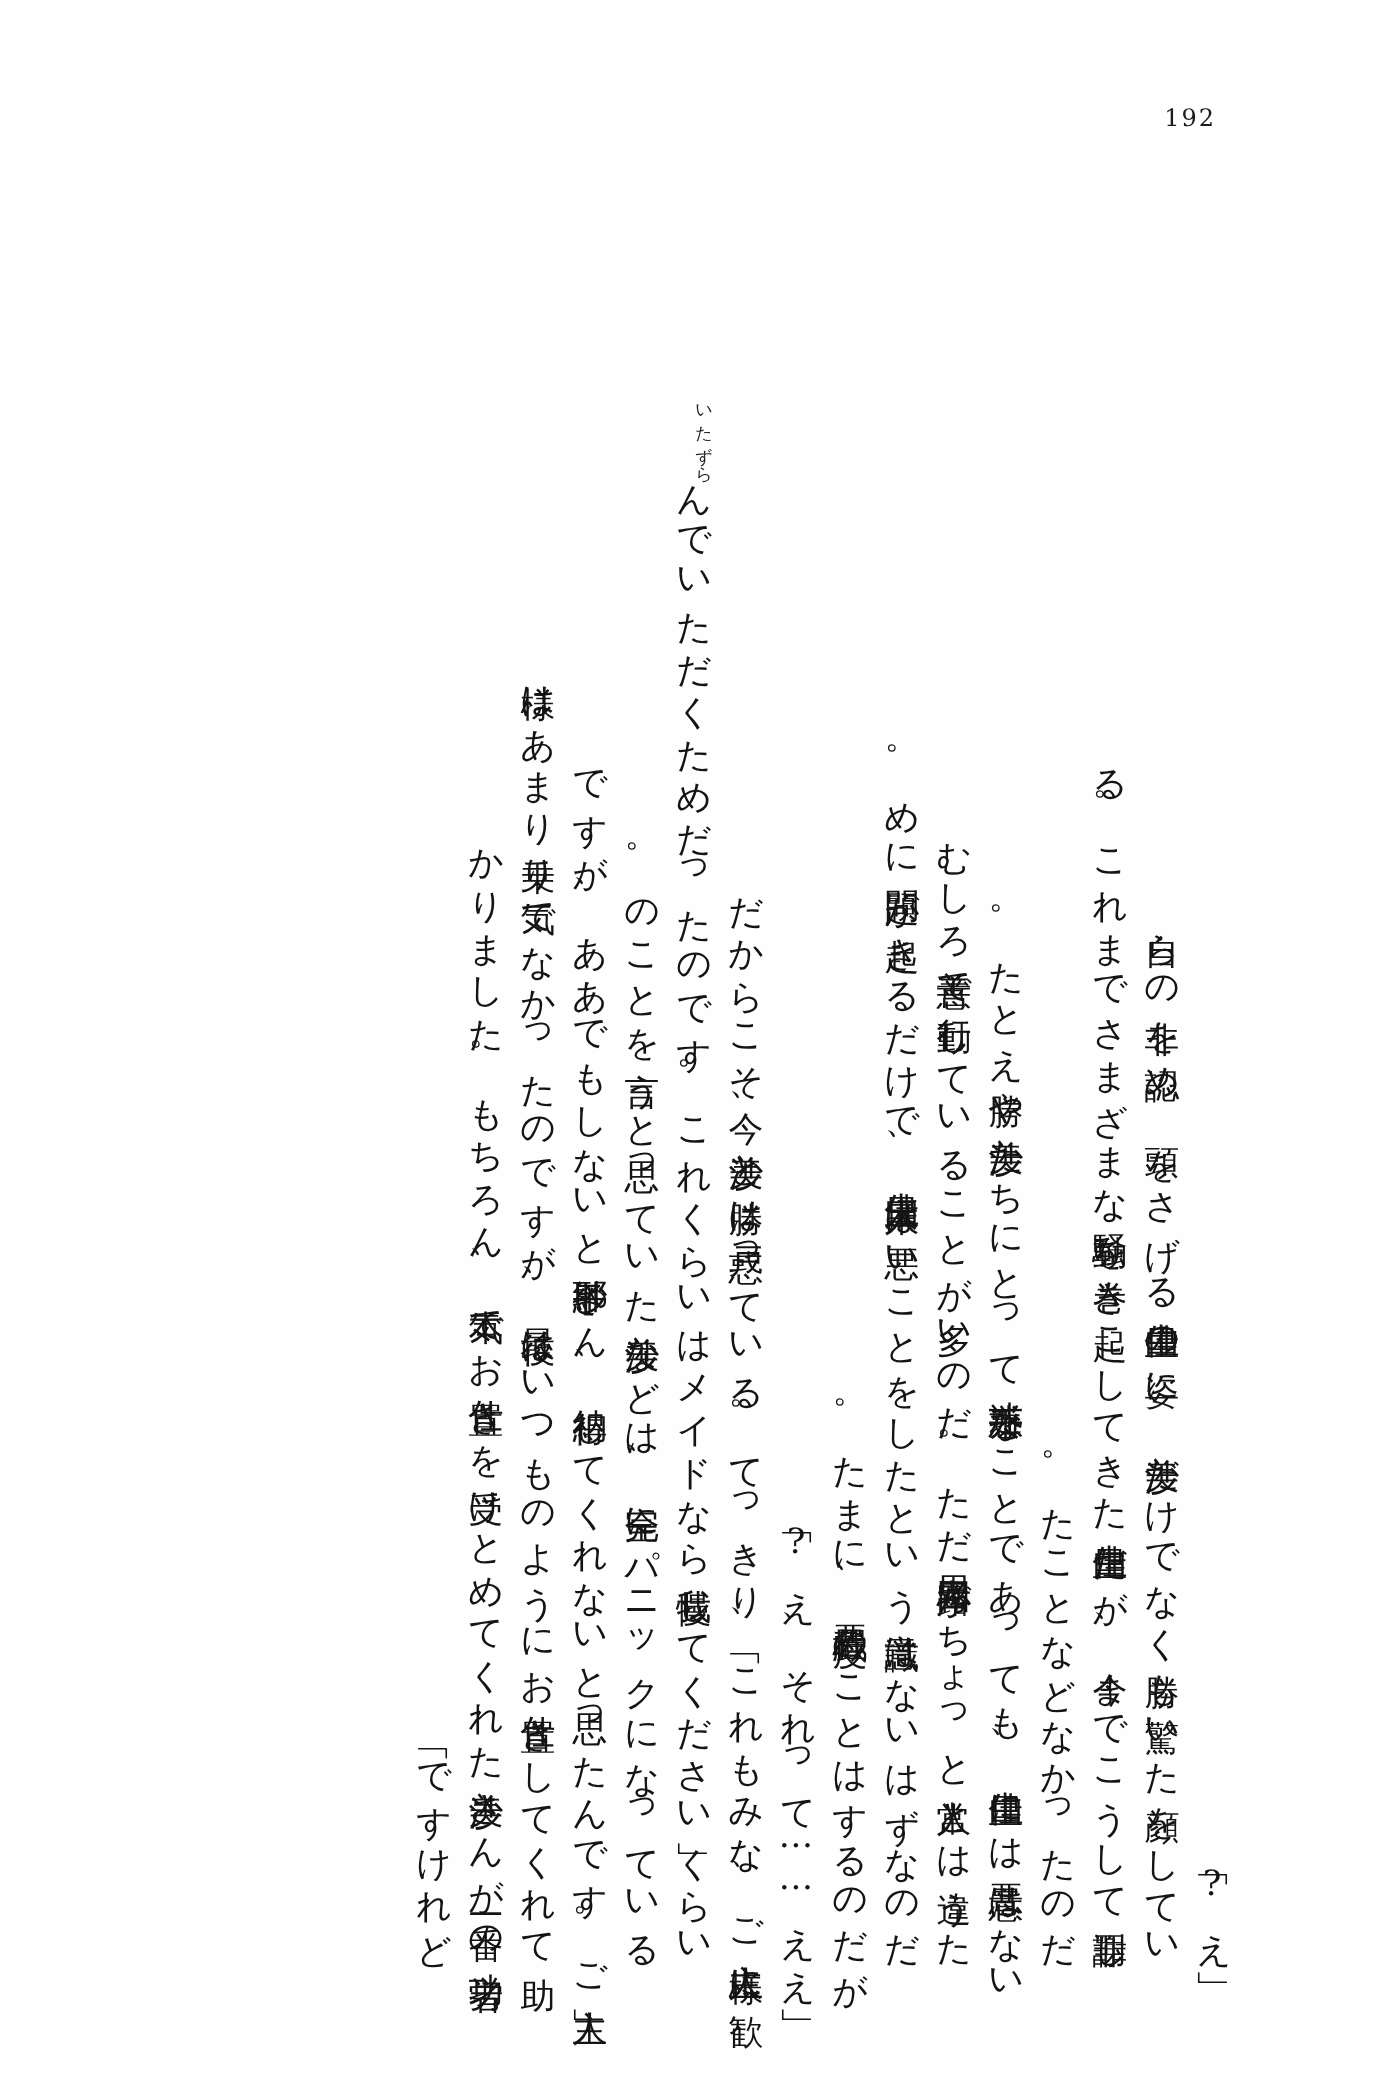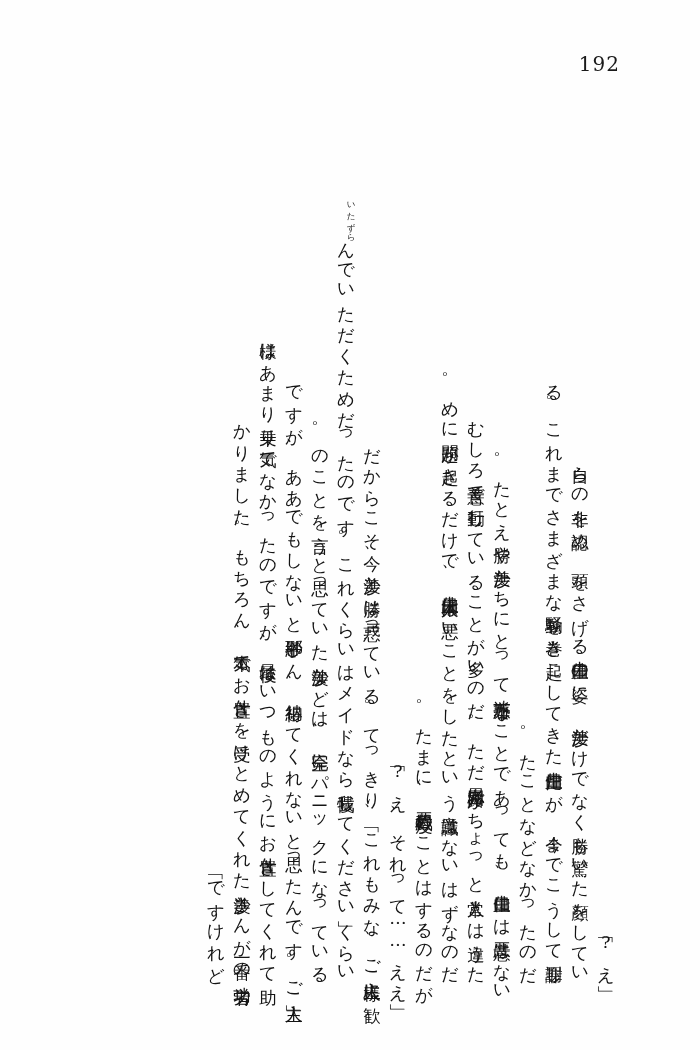--- a/index.html
+++ b/index.html
@@ -20,22 +20,22 @@
     width: 700px;
     height: 1050px;
     background: #fefefe;
     box-sizing: border-box;
   }
 
   
   .page-number {
     position: absolute;
     top: 52px;
-    right: 80px;
-    font-size: 20px;
+    right: 92px;
+    font-size: 12px;
     letter-spacing: 1px;
     color: #1a1a1a;
     font-family: "DejaVu Serif", "Liberation Serif", serif;
   }
 
   
   .text-block {
     position: absolute;
     top: 96px;
     right: 86px;

